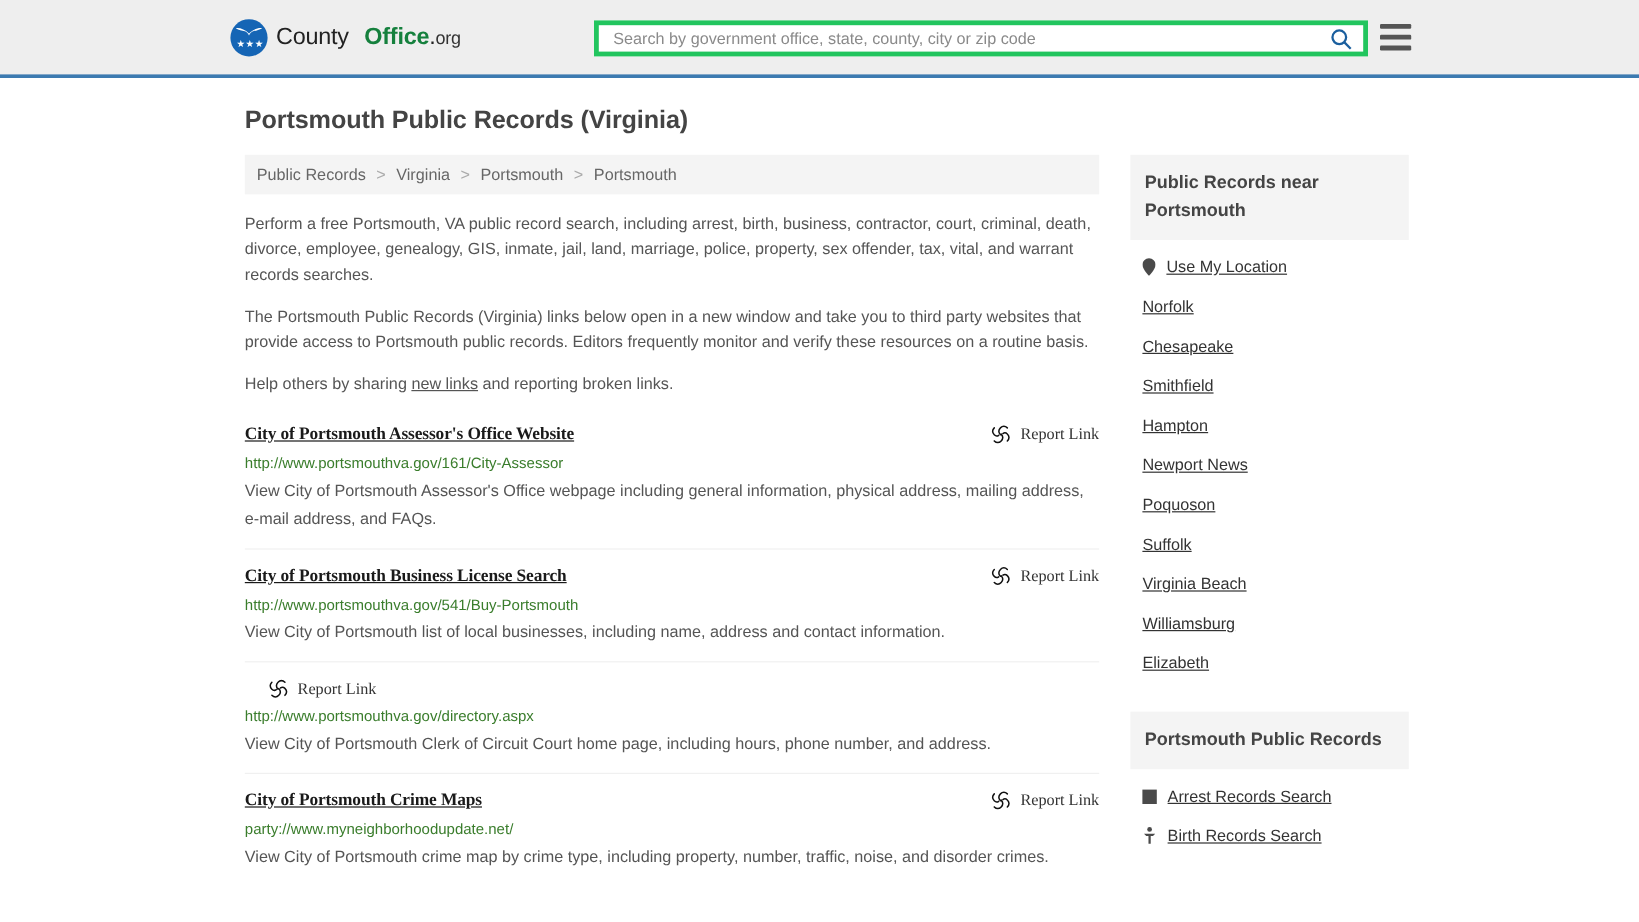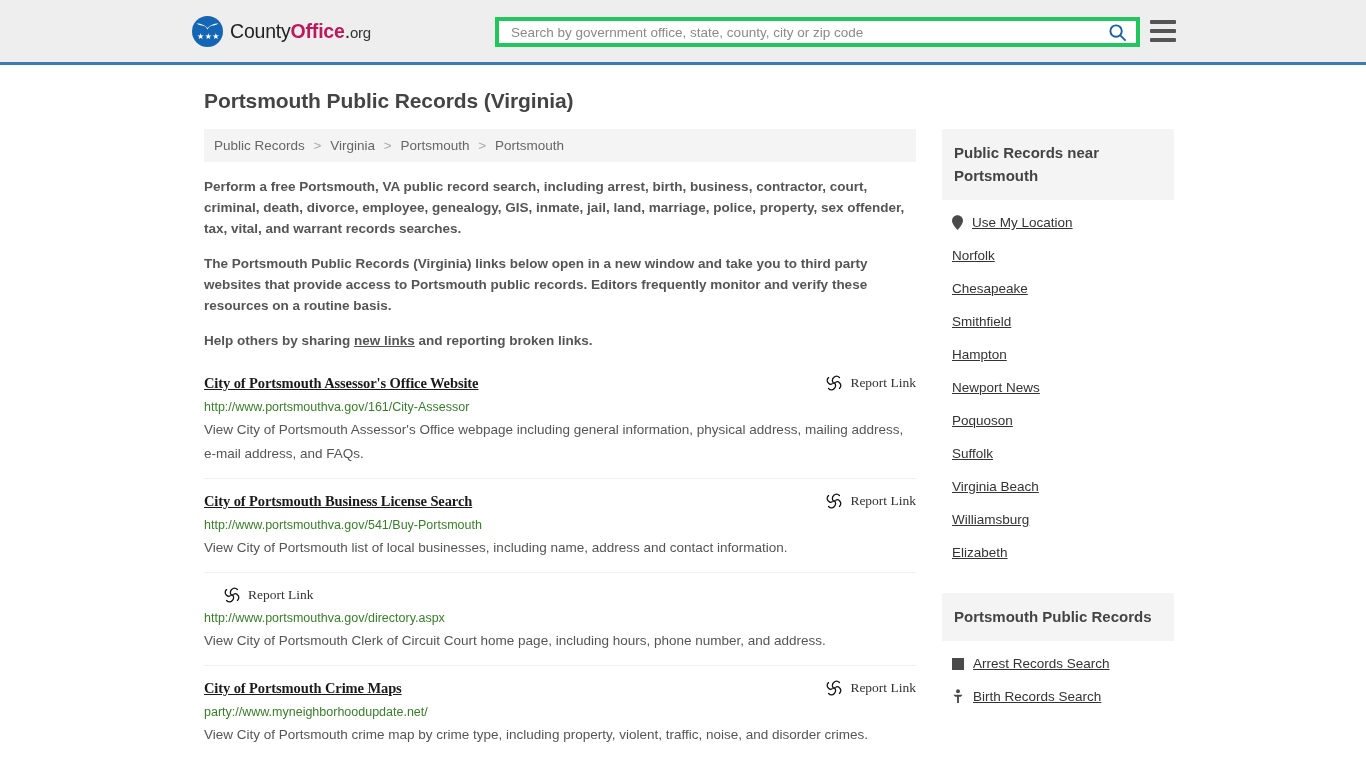--- a/index.html
+++ b/index.html
@@ -50,21 +50,21 @@
     letter-spacing: 0.5px;
     text-align: center;
   }
   .logo-text {
     margin-left: 7px;
     font-size: 19.5px;
     color: #222222;
     letter-spacing: -0.2px;
     white-space: nowrap;
   }
-  .logo-text .b { color: #be185d; font-weight: bold; }
+  .logo-text .b { color: #15803d; font-weight: bold; margin-left: 13px; }
   .logo-text .dot { color: #222222; }
   .logo-text .org { font-size: 15px; color: #333333; }
 
   .search-area {
     position: absolute;
     left: 495px;
     top: 17px;
     width: 645px;
     height: 30px;
     display: flex;
@@ -131,21 +131,20 @@
     text-decoration: none;
   }
   .breadcrumb .sep { color: #aaaaaa; margin: 0 5px; }
 
   
   .intro {
     font-size: 13.5px;
     line-height: 21px;
     color: #555555;
     margin: 14px 0 0 0;
-    font-weight: bold;
   }
   .intro + .intro { margin-top: 14px; }
   .intro a { color: #555555; text-decoration: underline; }
 
   
   .results { margin-top: 22px; }
   .result {
     border-top: 1px solid #f0f0f0;
     padding: 14px 0 12px 0;
   }
@@ -330,21 +329,21 @@
               <svg width="16" height="16" viewBox="0 0 20 20" xmlns="http://www.w3.org/2000/svg" aria-hidden="true">
                 <path d="M3.2 3.2 C0.9 5.5 0.9 8.2 3.2 10.4 C4.6 11.8 6.4 11.9 7.8 10.9" fill="none" stroke="#111" stroke-width="1.6" stroke-linecap="round"></path>
                 <path d="M16.8 16.8 C19.1 14.5 19.1 11.8 16.8 9.6 C15.4 8.2 13.6 8.1 12.2 9.1" fill="none" stroke="#111" stroke-width="1.6" stroke-linecap="round"></path>
                 <path d="M3.2 16.8 C5.5 19.1 8.2 19.1 10.4 16.8 C12.6 14.6 12.6 11.9 10.4 9.7" fill="none" stroke="#111" stroke-width="1.6" stroke-linecap="round"></path>
                 <path d="M16.8 3.2 C14.5 0.9 11.8 0.9 9.6 3.2 C7.4 5.4 7.4 8.1 9.6 10.3" fill="none" stroke="#111" stroke-width="1.6" stroke-linecap="round"></path>
               </svg>
               <span>Report Link</span>
             </span>
           </div>
           <div class="result-url">party://www.myneighborhoodupdate.net/</div>
-          <div class="result-desc">View City of Portsmouth crime map by crime type, including property, violent, traffic, noise, and disorder crimes.</div>
+          <div class="result-desc">View City of Portsmouth crime map by crime type, including property, number, traffic, noise, and disorder crimes.</div>
         </div>
 
       </div>
     </div>
 
     <div class="side-col">
 
       <div class="side-box">
         <div class="side-head">Public Records near Portsmouth</div>
         <div class="side-list">

